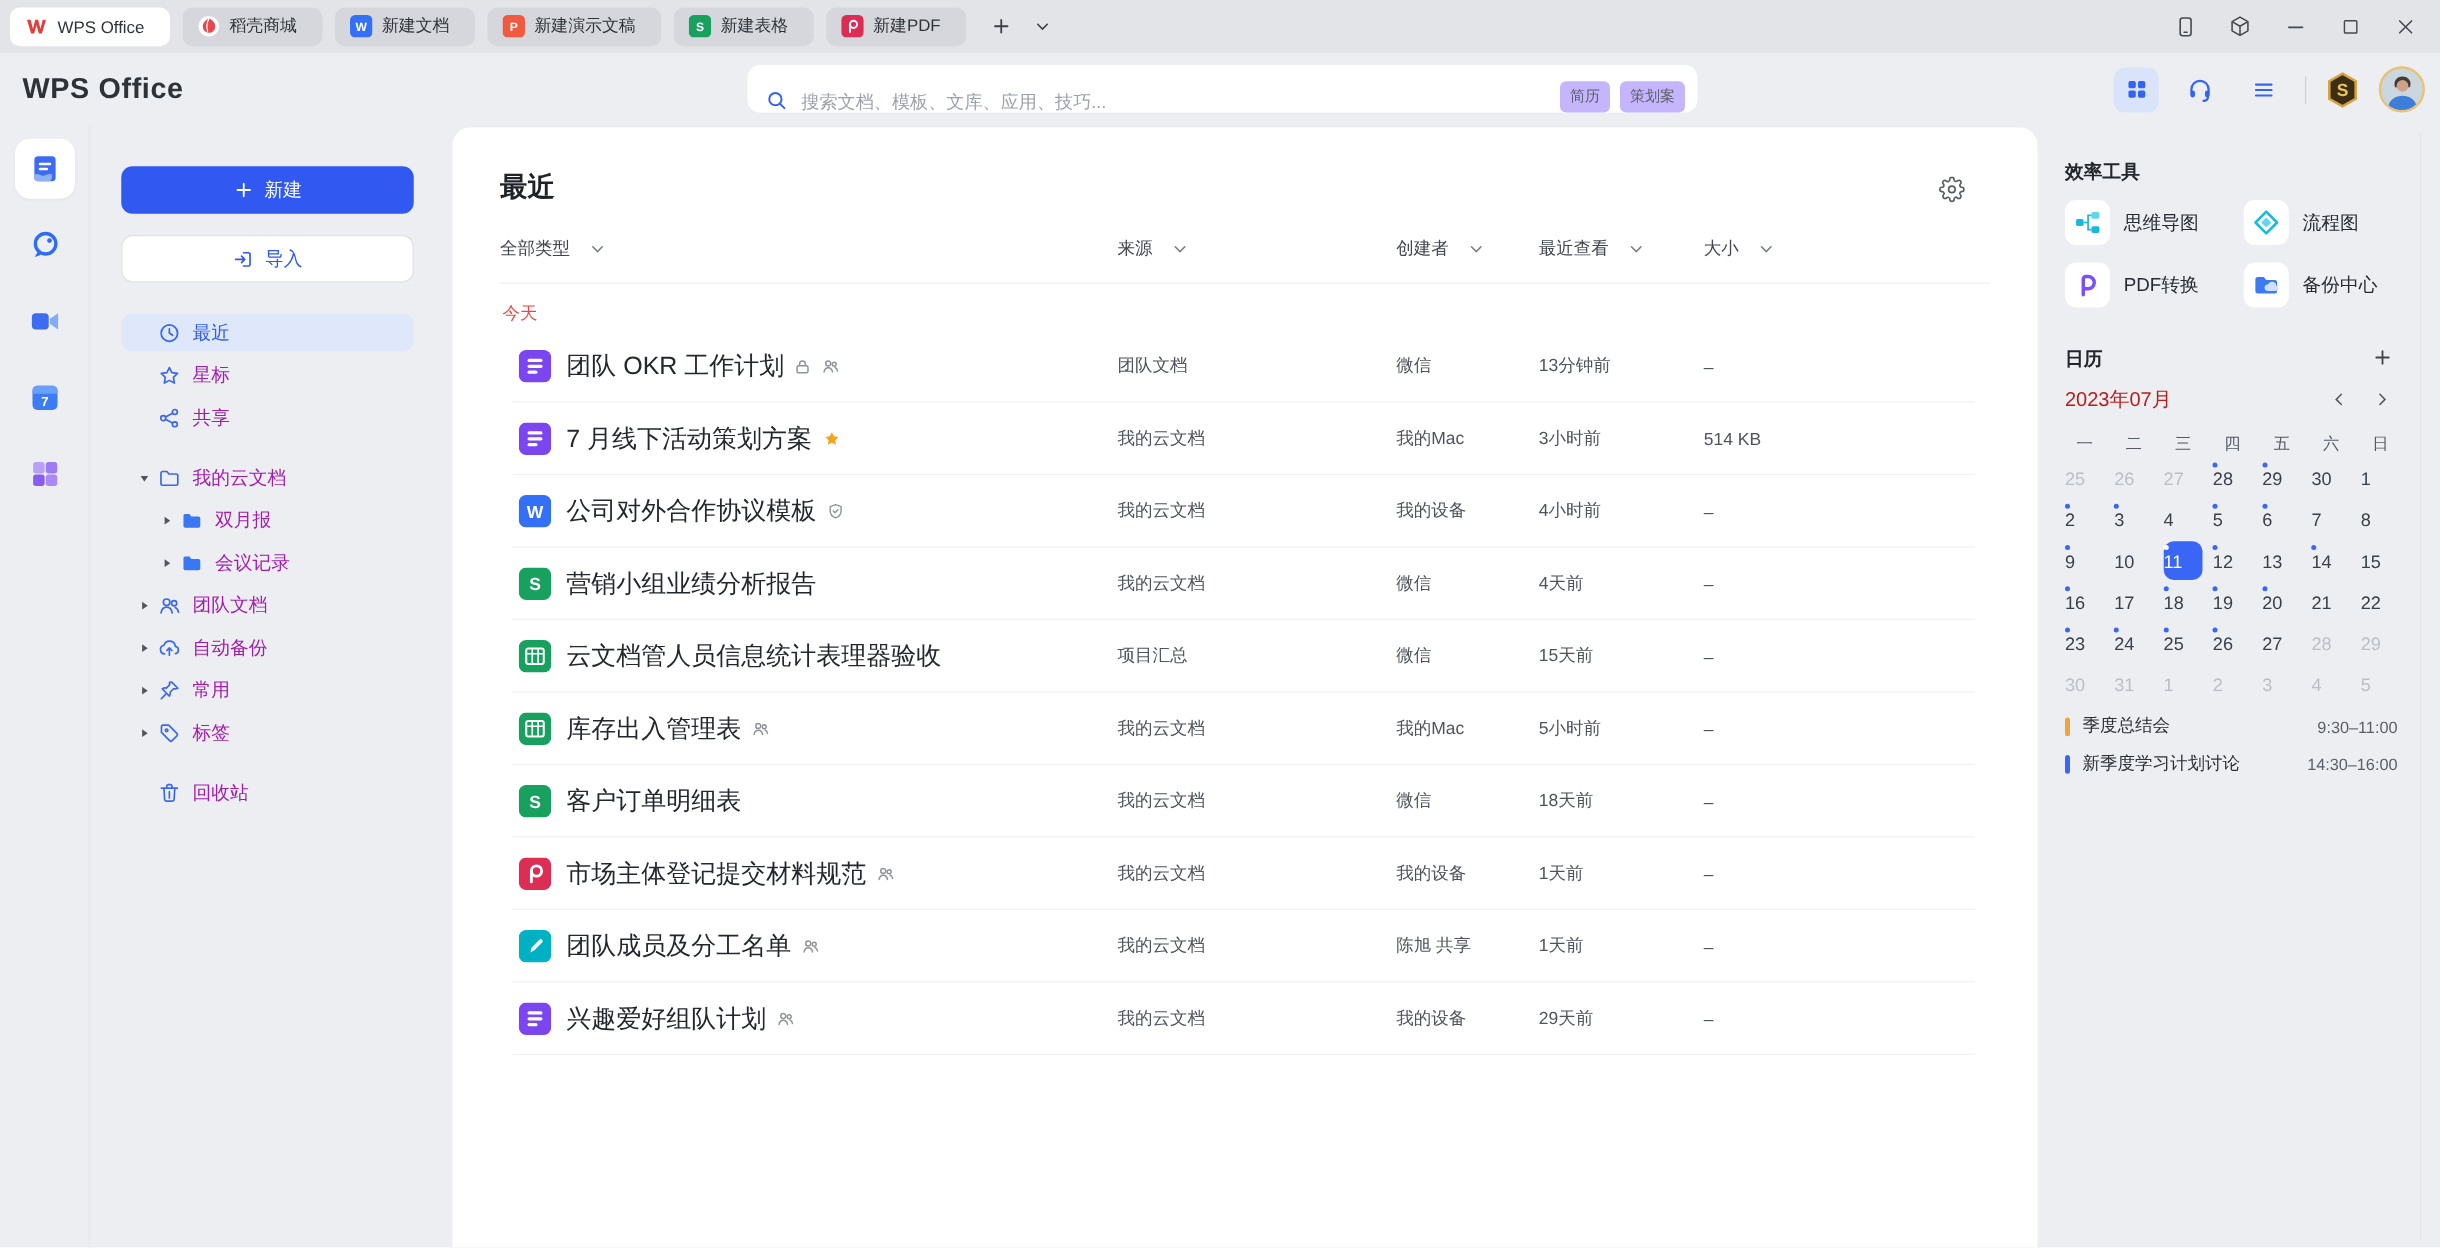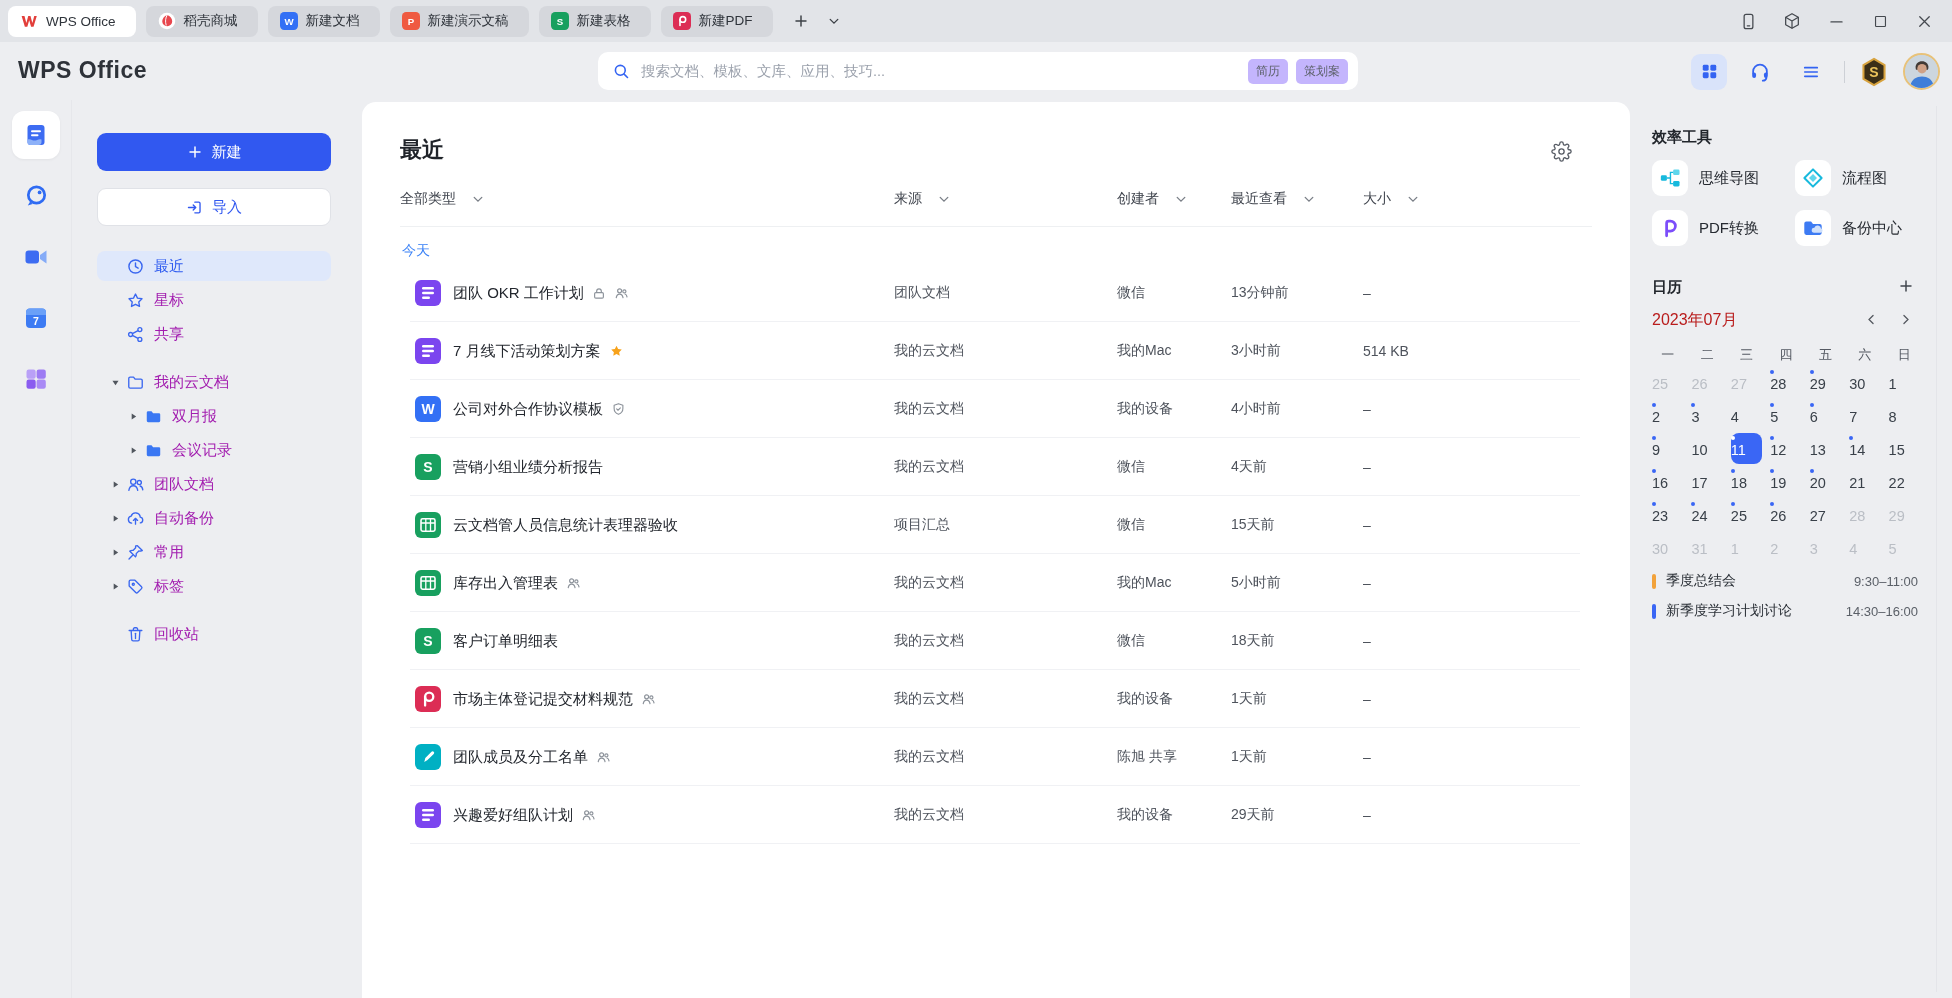--- a/index.html
+++ b/index.html
@@ -14,21 +14,21 @@
   .tab.active{background:#fff}
   .ticon{width:19px;height:19px;display:flex;align-items:center;justify-content:center}
   .tab-add{width:28px;height:28px;margin-left:6px;display:flex;align-items:center;justify-content:center;color:#3c4046}
   .tab-dd{width:22px;height:28px;display:flex;align-items:center;justify-content:center;color:#3c4046}
   .win-controls{margin-left:auto;display:flex;align-items:center;gap:24px;padding-right:18px;color:#45494f}
   .wc{width:20px;height:20px;display:flex;align-items:center;justify-content:center}
 
   
   .header{height:58px;position:relative}
   .logo{position:absolute;left:18px;top:15px;font-size:23px;font-weight:800;letter-spacing:.5px;color:#2e3239}
-  .search{position:absolute;left:598px;top:10px;width:760px;height:38px;background:#fff;border-radius:10px;display:flex;align-items:center;padding:0 10px 0 14px;gap:10px}
+  .search{position:absolute;left:598px;top:10px;width:760px;height:38px;background:#fff;border-radius:10px;display:flex;align-items:flex-end;padding:0 10px 0 14px;gap:10px}
   .search input{flex:1;border:0;outline:0;background:transparent;font-size:14.5px;color:#333;font-family:inherit}
   .search input::placeholder{color:#9ba1ac}
   .stags{display:flex;gap:8px}
   .stag{background:#c4b5fd;border-radius:5px;padding:4px 8px;font-size:12px;color:#5c616a;white-space:nowrap}
   .hdr-right{position:absolute;right:12px;top:11px;display:flex;align-items:center;gap:15px}
   .hbtn{width:36px;height:36px;border-radius:9px;display:flex;align-items:center;justify-content:center;color:#3363f2}
   .hbtn.active{background:#d9e3fa}
   .hdr-divider{width:1px;height:22px;background:#cdd0d6}
   .vipbadge{display:flex;align-items:center}
   .avatar{width:37px;height:37px;border-radius:50%;border:2px solid #e8c279;overflow:hidden;display:flex;align-items:center;justify-content:center;background:#ccd6de}
@@ -52,27 +52,27 @@
 
   
   .card{position:absolute;left:362px;top:2px;width:1268px;height:896px;background:#fff;border-radius:14px 14px 0 0}
   .card-title{position:absolute;left:38px;top:33px;font-size:22px;font-weight:700;color:#1f2329}
   .gear-btn{position:absolute;right:58px;top:38px;width:22px;height:22px;color:#565b64;display:flex;align-items:center;justify-content:center}
   .filters{position:absolute;left:38px;top:88px;right:38px;height:20px}
   .filter{position:absolute;top:0;display:flex;align-items:center;gap:17px;font-size:14px;color:#40454e}
   .filter .chv{color:#7a7f87;display:flex}
   .f0{left:0}.f1{left:494px}.f2{left:717px}.f3{left:831px}.f4{left:963px}
   .filters-line{position:absolute;left:38px;right:38px;top:124px;border-top:1px solid #eef0f2}
-  .group-label{position:absolute;left:40px;top:140px;font-size:14px;color:#3b82f6}
+  .group-label{position:absolute;left:40px;top:140px;font-size:14px;color:#ef4444}
   .rows{position:absolute;left:38px;right:38px;top:162px}
   .frow{position:relative;height:58px}
   .frow::after{content:"";position:absolute;left:10px;right:12px;bottom:0;border-bottom:1px solid #f0f1f4}
   .fcell{position:absolute;top:50%;transform:translateY(-50%);font-size:14px;color:#4e535c;white-space:nowrap}
   .fi{left:15px;display:flex}
-  .fname{left:53px;display:flex;align-items:center;gap:8px;font-size:15px;color:#23272e}
+  .fname{left:53px;display:flex;align-items:center;gap:8px;font-size:20px;color:#23272e}
   .fsrc{left:494px}.fcre{left:717px}.fview{left:831px}.fsize{left:963px}
   .badge{display:flex;color:#8d939b}
 
   
   .rightpanel{position:absolute;left:1630px;top:0;width:322px;height:100%}
   .rp-line{position:absolute;right:15px;top:6px;bottom:6px;border-right:1px solid #e4e5e9}
   .tools-title{position:absolute;left:22px;top:28px;font-size:15px;font-weight:700;color:#22262c}
   .tool{position:absolute;display:flex;align-items:center;gap:11px}
   .ttile{width:36px;height:36px;border-radius:9px;background:#fff;display:flex;align-items:center;justify-content:center}
   .tlabel{font-size:15px;color:#262a31}

